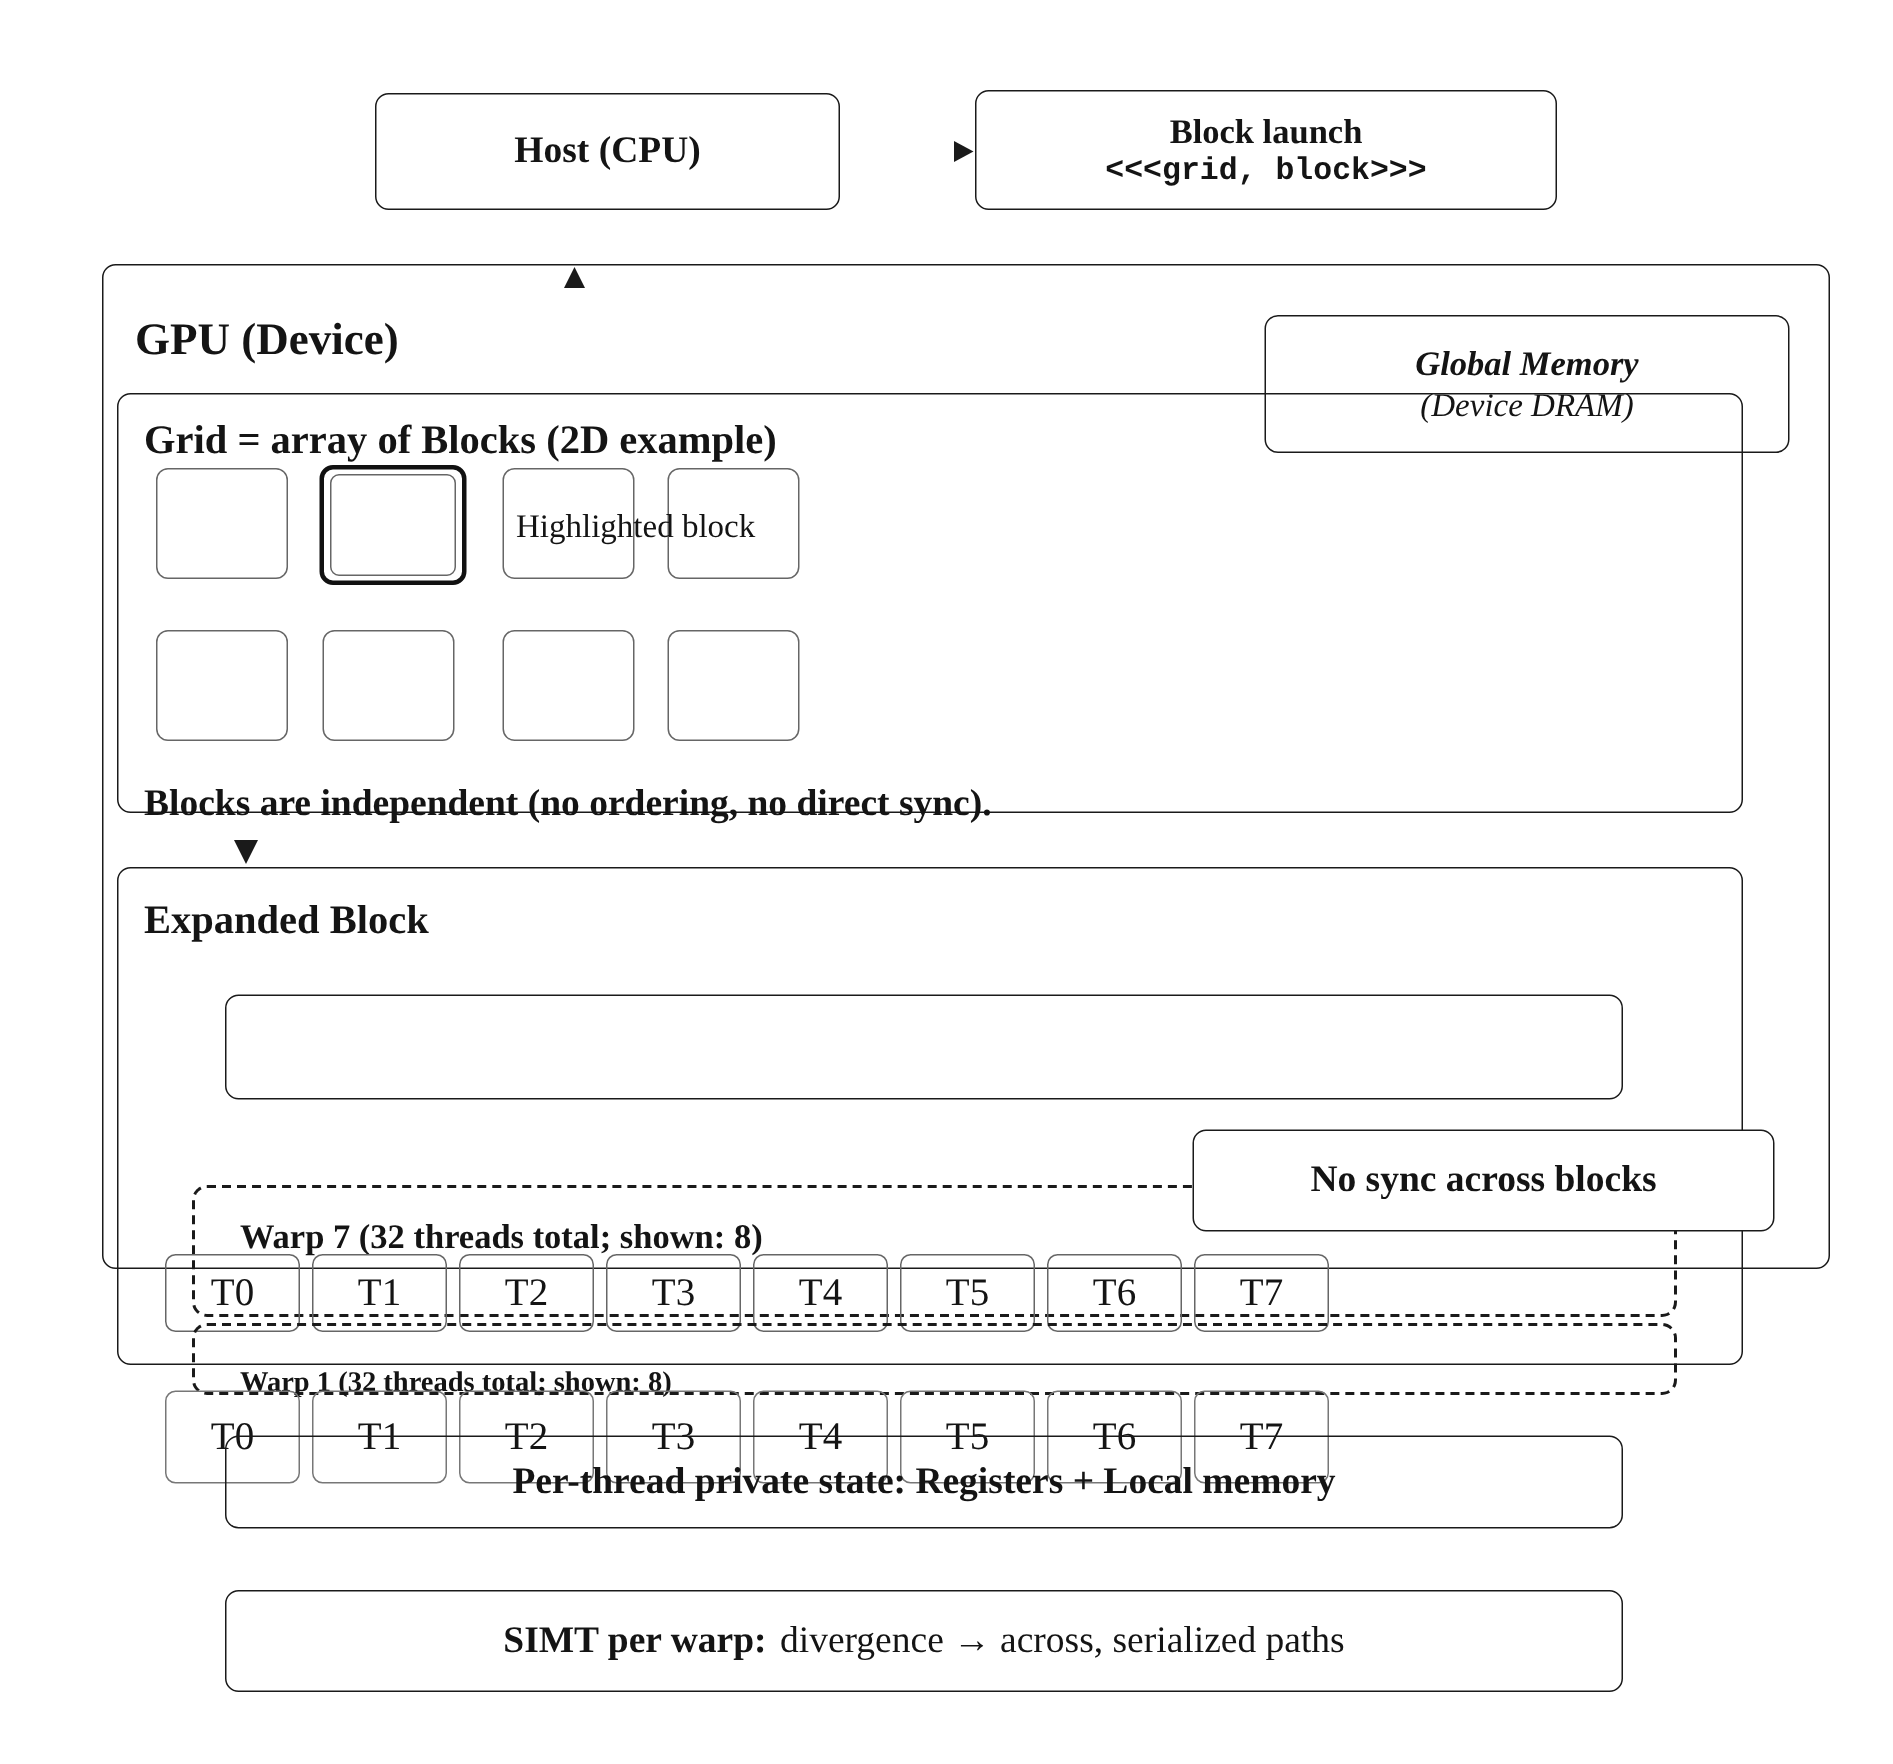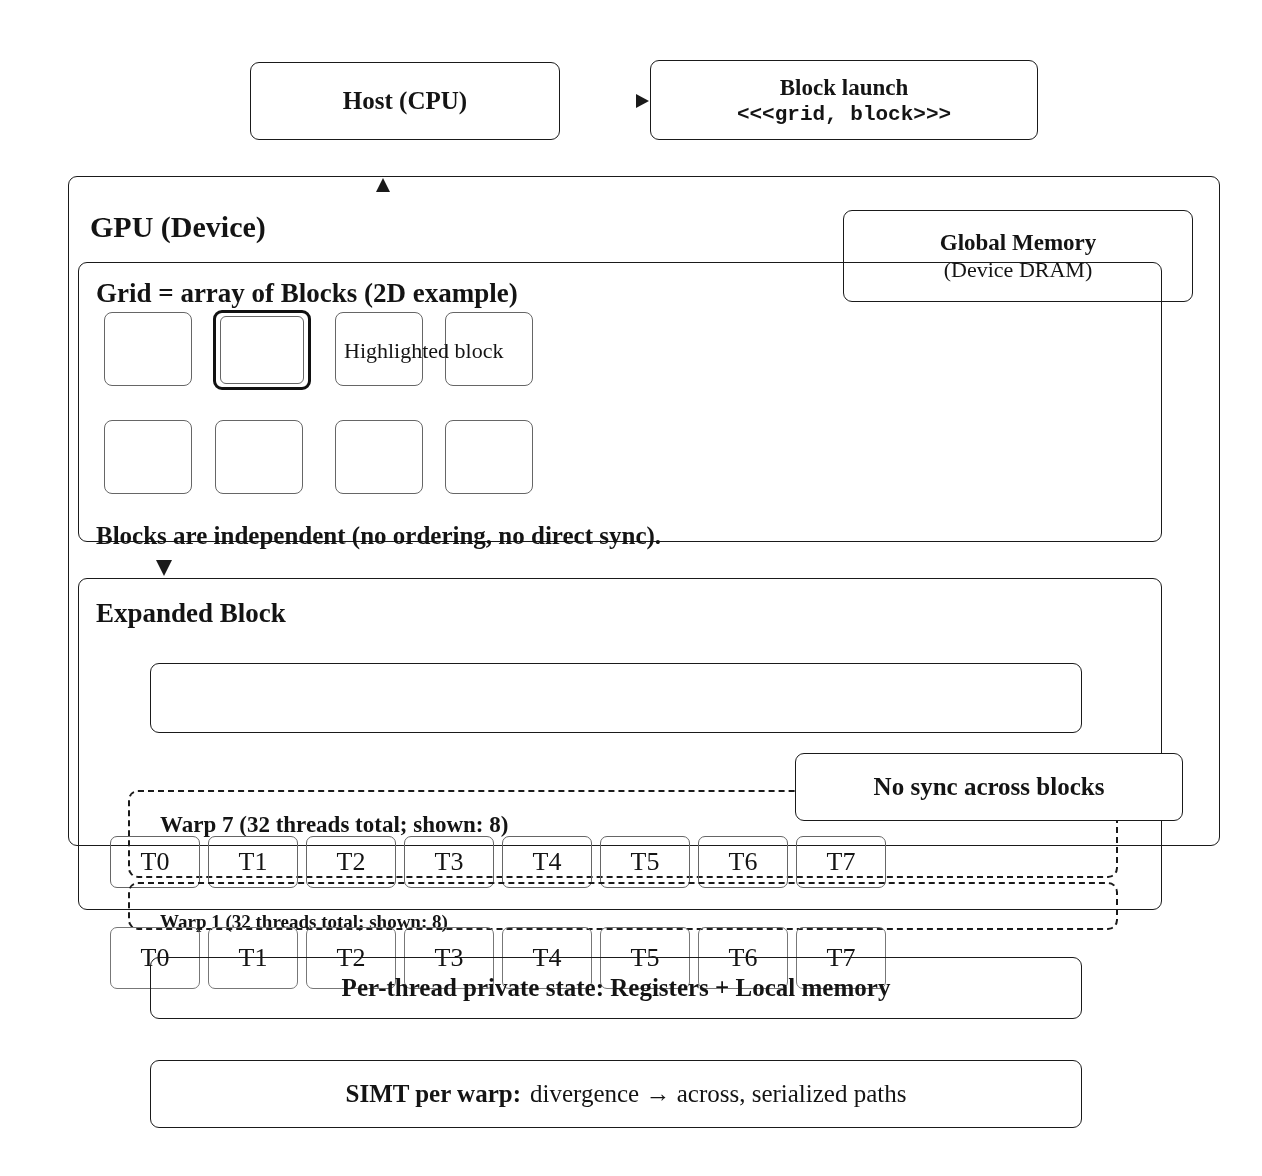--- a/index.html
+++ b/index.html
@@ -114,21 +114,21 @@
 
   <div class="vline" style="left:861px; top:140px; height:72px;"></div>
   <div class="hline" style="left:383px; top:210px; width:480px;"></div>
   <div class="vline" style="left:383px; top:190px; height:22px;"></div>
   <div class="arrow-u" style="left:376px; top:178px;"></div>
 
   <div class="box" style="left:68px; top:176px; width:1152px; height:670px;"></div>
   <div class="lbl b" style="left:90px; top:210px; font-size:30px;">GPU (Device)</div>
 
   <div class="box" style="left:843px; top:210px; width:350px; height:92px;"></div>
-  <div class="center" style="left:843px; top:210px; width:350px; height:92px; flex-direction:column; gap:1px;">
+  <div class="center" style="left:843px; top:210px; width:350px; height:92px; flex-direction:column; gap:1px;font-style:italic;">
     <div class="b" style="font-size:23px;">Global Memory</div>
     <div style="font-size:22px;">(Device DRAM)</div>
   </div>
 
   <div class="box" style="left:78px; top:262px; width:1084px; height:280px;"></div>
   <div class="lbl b" style="left:96px; top:278px; font-size:27px;">Grid = array of Blocks (2D example)</div>
 
   <div class="grid-blk" style="left:104px; top:312px; width:88px; height:74px;"></div>
   <div class="grid-blk hl" style="left:213px; top:310px; width:98px; height:80px;"></div>
   <div class="grid-blk hl-inner" style="left:220px; top:316px; width:84px; height:68px;"></div>
@@ -178,18 +178,18 @@
   <div class="thread w1" style="left:404px; top:927px; width:90px; height:62px;">T3</div>
   <div class="thread w1" style="left:502px; top:927px; width:90px; height:62px;">T4</div>
   <div class="thread w1" style="left:600px; top:927px; width:90px; height:62px;">T5</div>
   <div class="thread w1" style="left:698px; top:927px; width:90px; height:62px;">T6</div>
   <div class="thread w1" style="left:796px; top:927px; width:90px; height:62px;">T7</div>
 
   <div class="box" style="left:150px; top:957px; width:932px; height:62px;"></div>
   <div class="center b" style="left:150px; top:957px; width:932px; height:62px; font-size:25px;">Per-thread private state: Registers + Local memory</div>
 
   <div class="box" style="left:150px; top:1060px; width:932px; height:68px;"></div>
-  <div class="center" style="left:150px; top:1060px; width:932px; height:68px; gap:9px;padding-left:10px;">
+  <div class="center" style="left:150px; top:1060px; width:932px; height:68px; gap:9px;">
     <span class="b" style="font-size:25px;">SIMT per warp:</span>
     <span style="font-size:25px;">divergence → across, serialized paths</span>
   </div>
 
 </div>
 
 </body></html>

